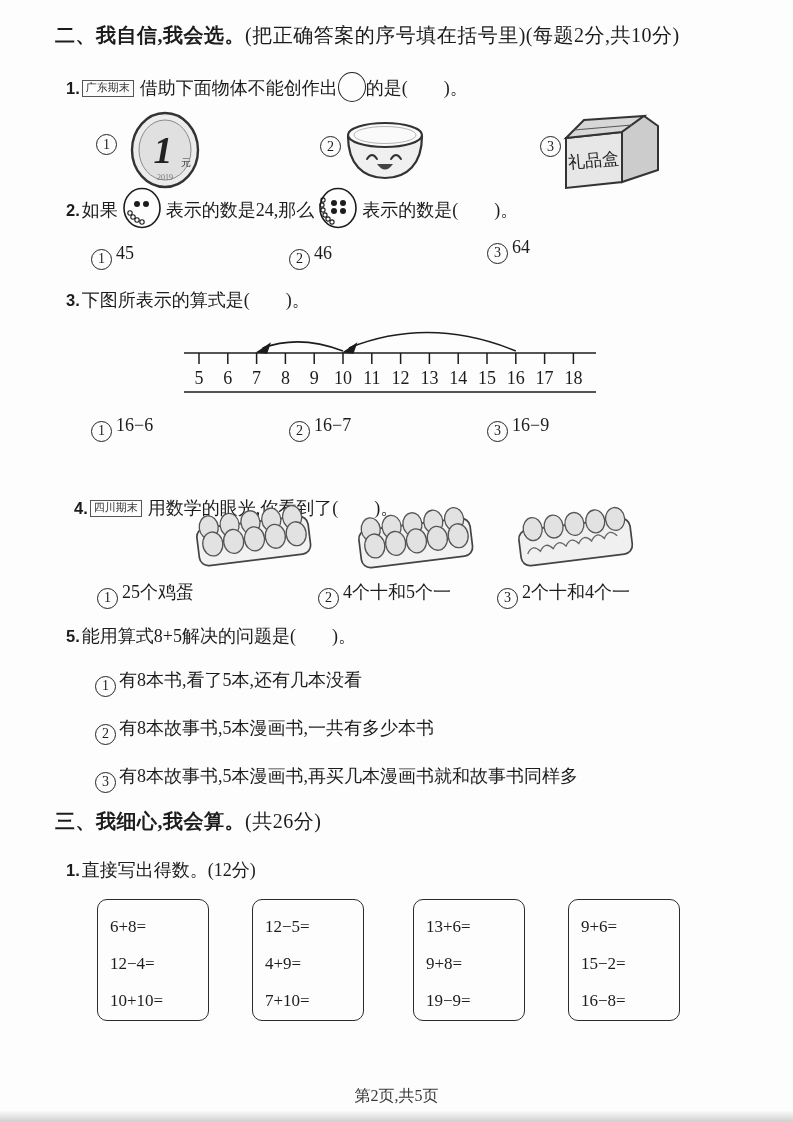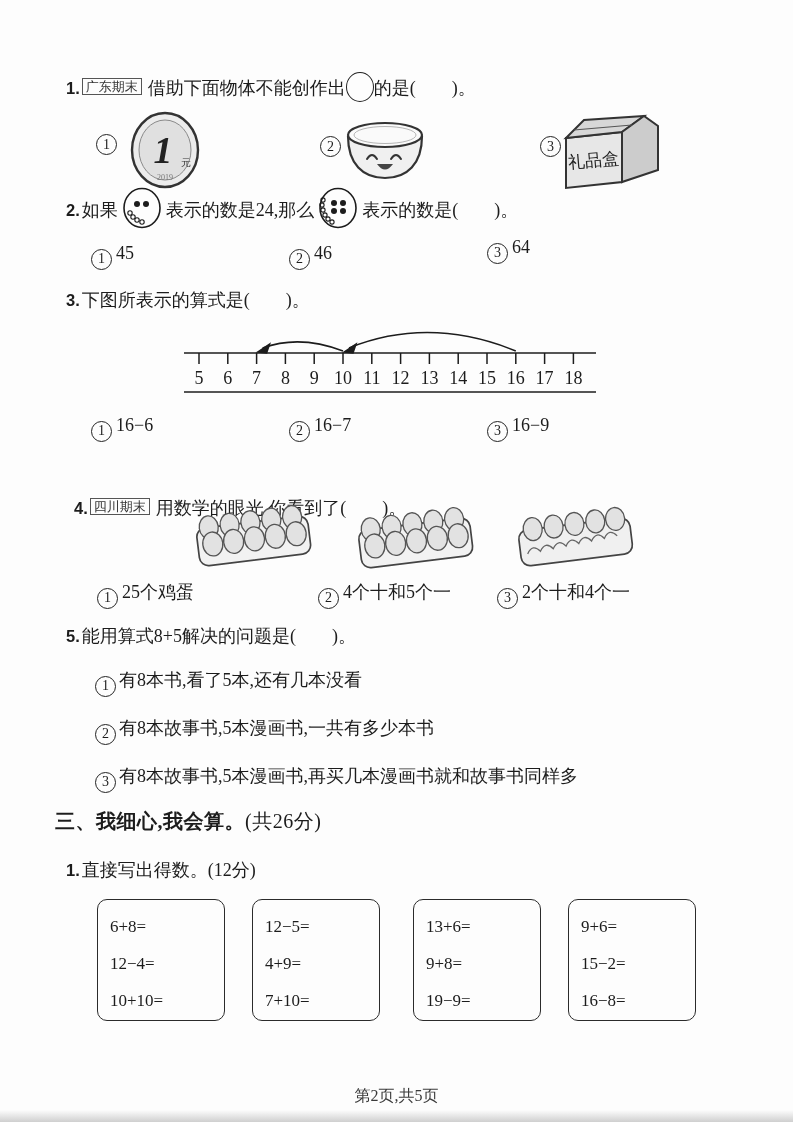--- a/index.html
+++ b/index.html
@@ -7,55 +7,58 @@
     position:relative; width:793px; height:1122px; margin:0 auto;
     background:#fdfdfd; color:#1c1c1c; overflow:hidden;
     font-family:"Liberation Serif", serif;
   }
   .abs { position:absolute; }
   .sec-title { font-size:20px; letter-spacing:0.5px; }
   .bold { font-weight:bold; }
   .q-line { font-size:18px; line-height:1.35; }
   .qnum { font-weight:bold; font-family:"Liberation Sans", sans-serif; font-size:16.5px; margin-right:2px; }
   .badge {
-    display:inline-block; border:1px solid #555; font-size:13px; line-height:15px;
+    display:inline-block; border:1px solid #555; font-size:11px; line-height:15px;
     padding:0 3px; vertical-align:3px; margin-right:6px; color:#333;
-    font-family:Liberation Sans, sans-serif;
+    font-family:Liberation Mono, monospace;
   }
   .blank-circle {
     display:inline-block; width:26px; height:28px; border:1.6px solid #222;
     border-radius:50%; vertical-align:-8px;
   }
   .circ {
     display:inline-flex; align-items:center; justify-content:center;
     width:21px; height:21px; box-sizing:border-box; border:1.5px solid #222;
     border-radius:50%; font-size:14px; vertical-align:-4px; background:transparent;
   }
   .opt { position:absolute; font-size:18px; white-space:nowrap; }
   .opt .circ { margin-right:4px; }
   .opt5 { font-size:18px; white-space:nowrap; }
   .opt5 .circ { margin-right:3px; }
   .counter { vertical-align:-14px; margin:0 3px; }
   .calc-box {
-    position:absolute; width:128px; height:122px; box-sizing:border-box;
+    position:absolute; width:112px; height:122px; box-sizing:border-box;
     border:1.6px solid #2b2b2b; border-radius:10px; padding:8px 12px 0 12px;
     background:#fdfdfd;
   }
   .calc-line { font-size:17px; line-height:37px; }
   .footer { position:absolute; top:1086px; left:0; width:100%; text-align:center; font-size:16px; color:#3a3a3a; }
   .scan-edge { position:absolute; left:0; bottom:0; width:100%; height:12px;
     background:linear-gradient(#fdfdfd, #cfcfcf); }
   #numberline-svg line, #numberline-svg path { stroke:#1c1c1c; stroke-width:1.5; }
   #numberline-svg text { fill:#1c1c1c; font-family:"Liberation Serif", serif; }
 </style>
 </head>
 <body>
 
 <div class="page">
 
+  <div class="abs sec-title" style="left:55px; top:22px;">
+    <span class="bold">二、我自信,我会选。</span><span>(把正确答案的序号填在括号里)(每题2分,共10分)</span>
+  </div>
 
   <div class="abs q-line" style="left:66px; top:72px;">
     <span class="qnum">1.</span><span class="badge">广东期末</span><span>借助下面物体不能创作出</span><span class="blank-circle"></span><span>的是(　　)。</span>
   </div>
 
   <span class="circ abs" style="left:96px; top:134px;">1</span>
   <span class="circ abs" style="left:320px; top:136px;">2</span>
   <span class="circ abs" style="left:540px; top:136px;">3</span>
 
   <svg class="abs" style="left:128px; top:110px;" width="74" height="80" viewBox="0 0 74 80">

